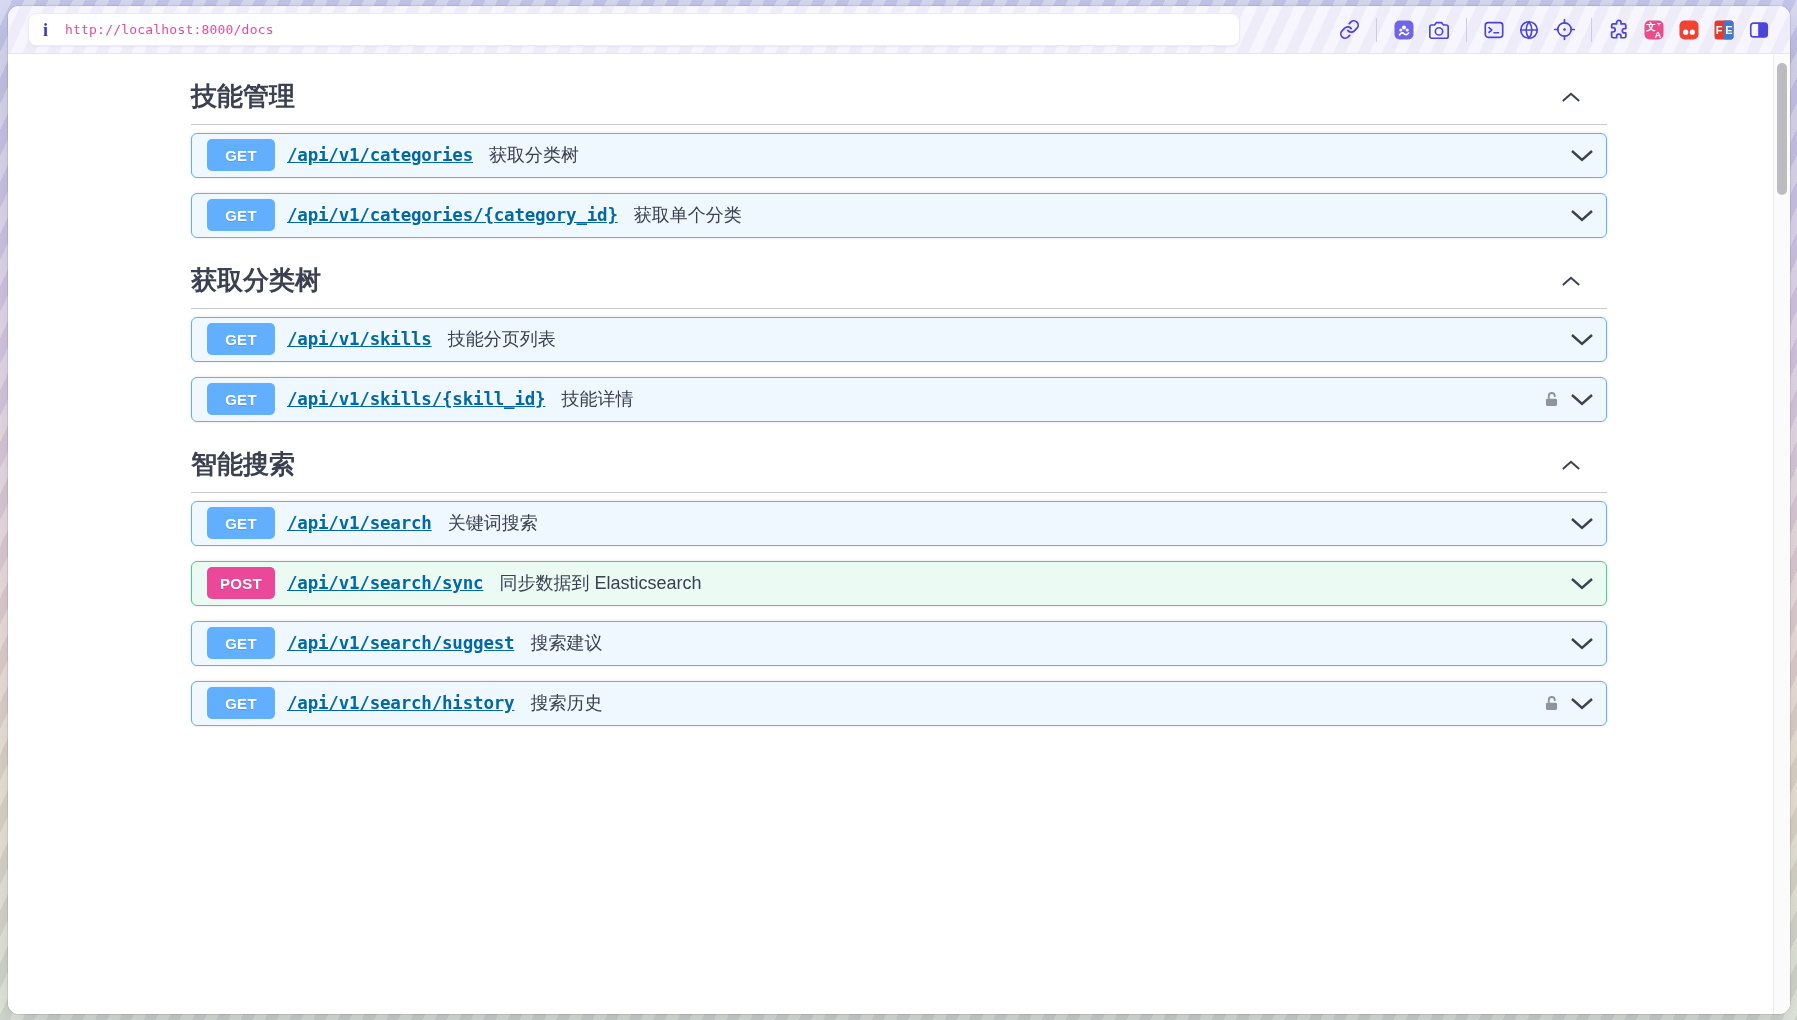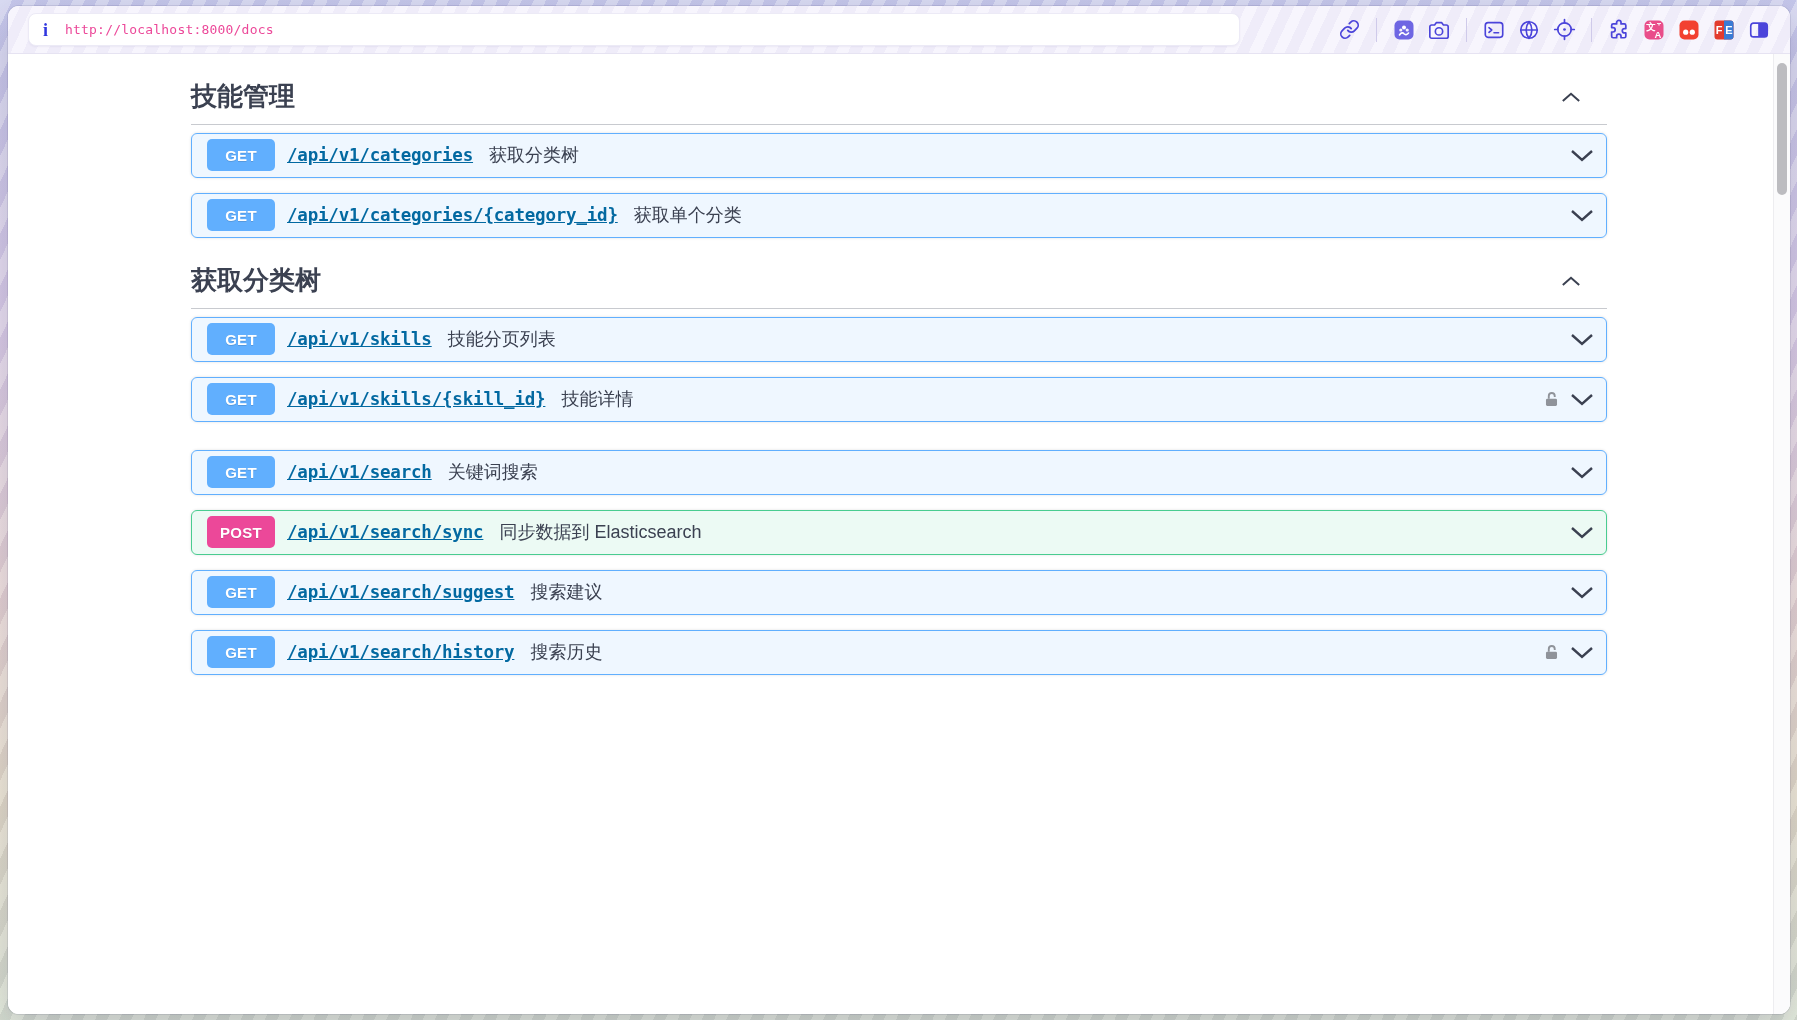--- a/index.html
+++ b/index.html
@@ -278,20 +278,28 @@
         <svg width="24" height="13" viewBox="0 0 24 13" fill="none" stroke="#3b4151" stroke-width="2.4">
                     <polyline points="2,2 12,11 22,2"></polyline>
                   </svg>
       </span>
     </span>
   </div>
 </div>
   </div>
 
   <div class="tag-section">
+    <div class="opblock-tag">
+      <h3>智能搜索</h3>
+      <span class="section-chevron">
+        <svg width="20" height="12" viewBox="0 0 22 12" fill="none" stroke="#3b4151" stroke-width="2.2">
+                <polyline points="2,10.5 11,2.5 20,10.5"></polyline>
+              </svg>
+      </span>
+    </div>
     <div>
   <div class="opblock method-get">
     <span class="opblock-method">GET</span>
     <span class="opblock-path">/api/v1/search</span>
     <span class="opblock-summary">关键词搜索</span>
     <span class="opblock-right">
 
       <span style="display:flex;">
         <svg width="24" height="13" viewBox="0 0 24 13" fill="none" stroke="#3b4151" stroke-width="2.4">
                     <polyline points="2,2 12,11 22,2"></polyline>

